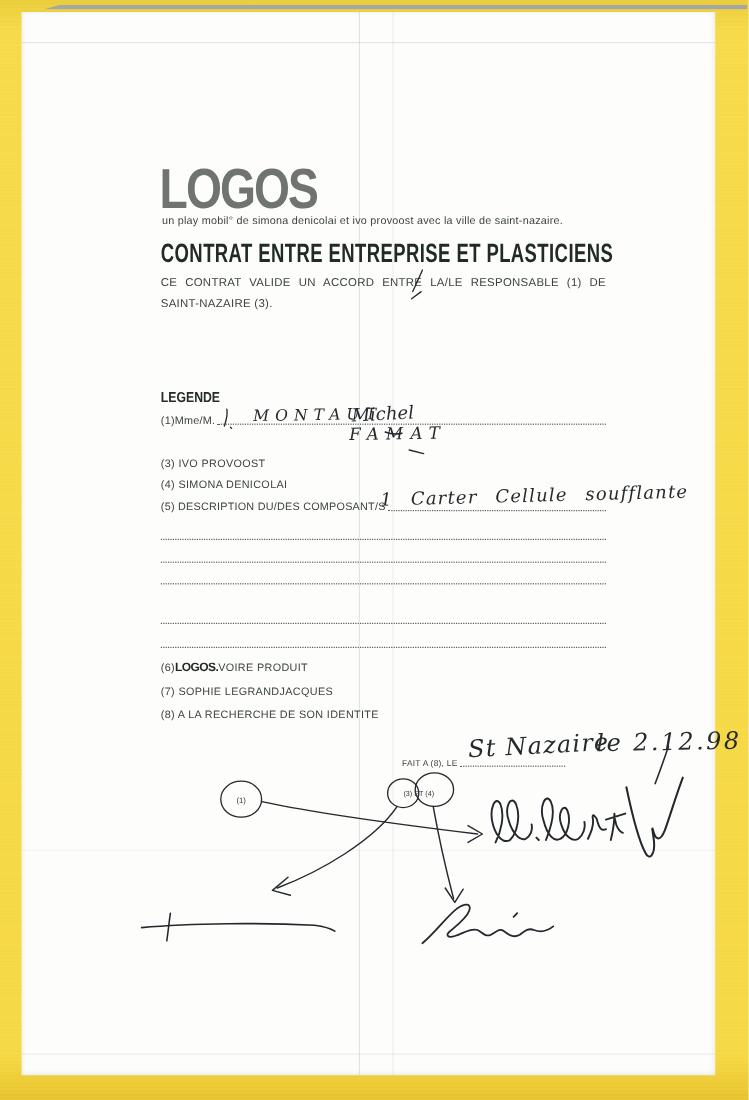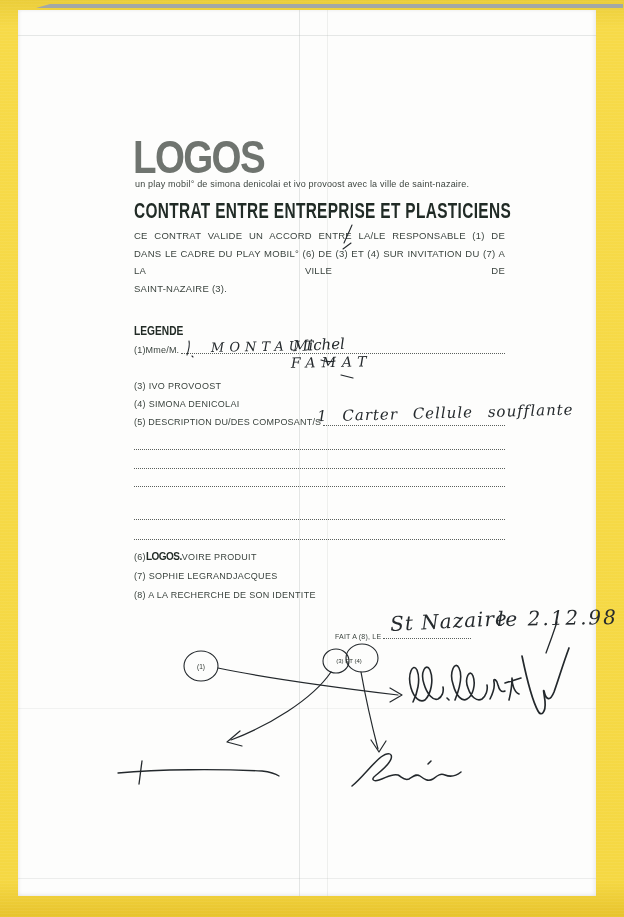--- a/index.html
+++ b/index.html
@@ -84,21 +84,20 @@
     <div class="logo-text">LOGOS</div>
   </div>
   <div class="abs subtitle" style="left:135px;top:179px;">un play mobil° de simona denicolai et ivo provoost avec la ville de saint-nazaire.</div>
 
   <div class="abs" style="left:134px;top:200px;">
     <div class="doc-title">CONTRAT ENTRE ENTREPRISE ET PLASTICIENS</div>
   </div>
 
   <div class="abs para" style="left:134px;top:227px;">
     <div class="just">CE CONTRAT VALIDE UN ACCORD ENTRE LA/LE RESPONSABLE (1) DE</div>
-    <div class="just">DANS LE CADRE DU PLAY MOBIL° (6) DE (3) ET (4) SUR INVITATION DU (7) A LA VILLE DE</div>
     <div>SAINT-NAZAIRE (3).</div>
   </div>
 
   <div class="abs" style="left:134px;top:324px;">
     <div class="legend-head">LEGENDE</div>
   </div>
 
   <div class="row" style="left:134px;top:345px;width:371px;">
     <span class="lbl">(1)Mme/M.</span>
     <span class="dots"></span>

